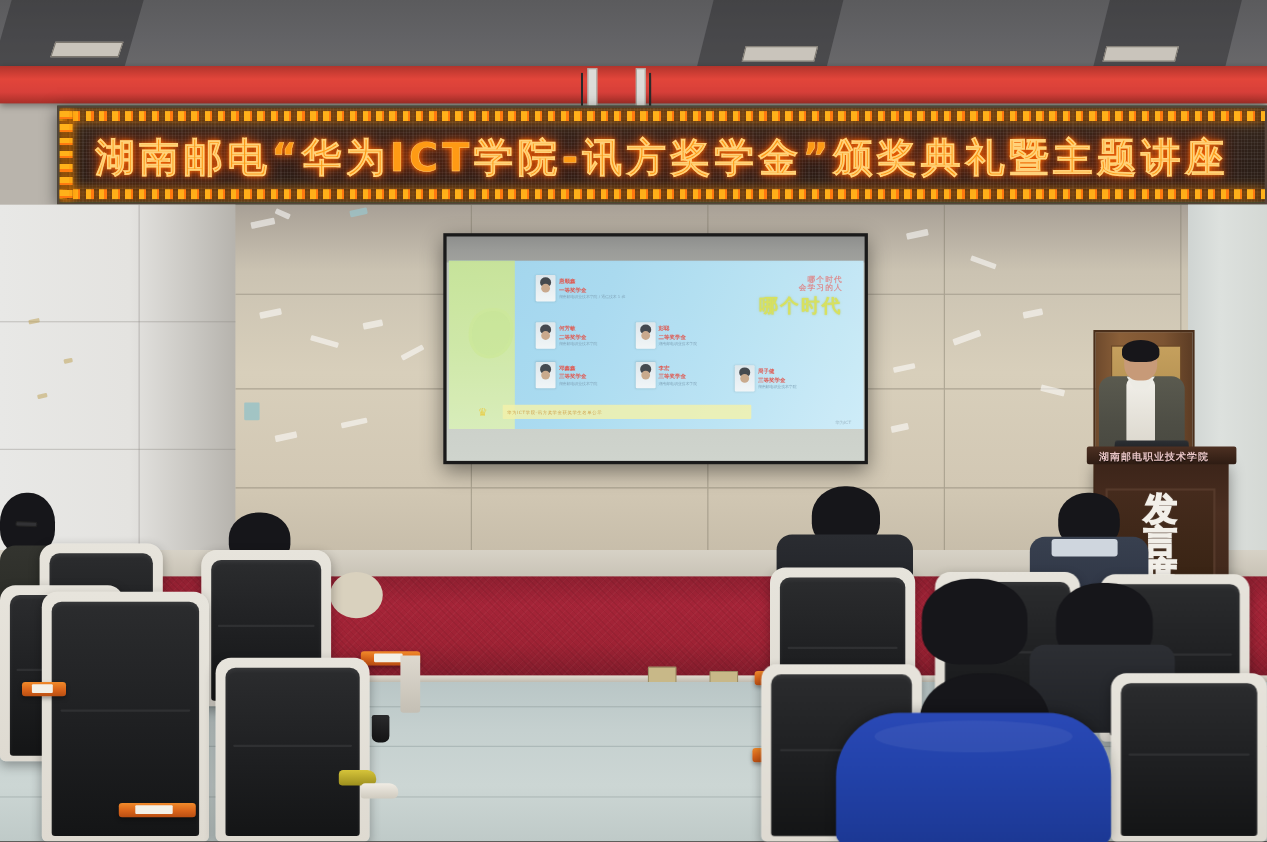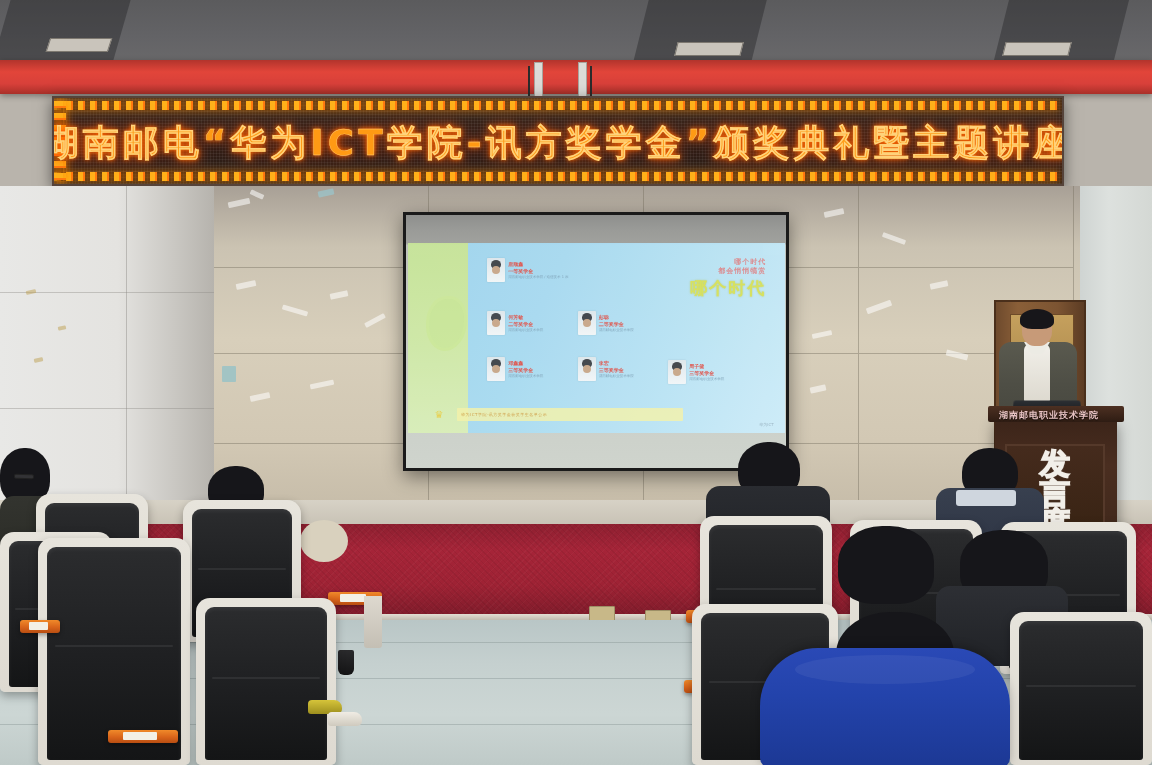--- a/index.html
+++ b/index.html
@@ -14,21 +14,21 @@
              background:linear-gradient(180deg,#5b5b5d 0%,#636366 40%,#6b6a6b 75%,#74726f 100%); }
   .ceil-panel { position:absolute; background:rgba(30,30,32,0.38); }
   .ceil-vent { position:absolute; background:#c9c4bb; border:1px solid #7d7870; }
 
   
   .red-strip { position:absolute; left:0; top:60px; width:1152px; height:34px;
                background:linear-gradient(180deg,#b2342c 0%,#e2453a 35%,#d8403a 70%,#a93029 100%);
                box-shadow:0 2px 6px rgba(0,0,0,.35); }
 
   
-  .led-wrap { position:absolute; left:52px; top:96px; width:1012px; height:90px;
+  .led-wrap { position:absolute; left:52px; top:96px; width:1100px; height:90px;
               background:#14532d; border:2px solid #55433a;
               box-shadow:0 4px 14px rgba(0,0,0,.5); overflow:hidden; }
   .led-matrix { position:absolute; inset:0;
       background-image:
         repeating-linear-gradient(0deg, rgba(255,255,255,.055) 0 1px, transparent 1px 3px),
         repeating-linear-gradient(90deg, rgba(255,255,255,.055) 0 1px, transparent 1px 3px),
         linear-gradient(180deg,#3a2a20,#2b1e17 60%,#32241c);
   }
   .led-dots { position:absolute; left:0; width:100%; height:9px;
       background:repeating-linear-gradient(90deg,
@@ -76,21 +76,21 @@
   .proj-lens { position:absolute; right:5px; top:6px; width:17px; height:17px;
                border-radius:50%; background:radial-gradient(circle at 35% 35%,#fff,#b8b4ac 60%,#6e6a64);
                border:1px solid #87837c; }
   .proj-vent { position:absolute; left:6px; top:9px; width:26px; height:11px;
                background:repeating-linear-gradient(90deg,#b9b5ae 0 1px,#e8e5df 1px 3px); }
   .proj-cable { position:absolute; border-left:2px solid #2b2b2b; border-radius:0 0 0 10px; }
   .proj-plate { position:absolute; left:519px; top:138px; width:92px; height:11px;
                 background:linear-gradient(180deg,#eceae4,#c6c2ba); border:1px solid #98948c; }
 
   
-  .screen-frame { position:absolute; left:403px; top:212px; width:386px; height:259px;
+  .screen-frame { position:absolute; left:403px; top:212px; width:386px; height:210px;
                   background:#1a1a1a; padding:3px;
                   box-shadow:0 6px 18px rgba(0,0,0,.45); }
   .screen-surface { position:relative; width:100%; height:100%;
                     background:linear-gradient(180deg,#8e8f8d 0%,#9a9b98 6%,#a0a19d 11%, #bfc3bd 12%, #cfd4cd 100%);
                     overflow:hidden; }
   .slide { position:absolute; left:2px; top:11%; right:1px; bottom:14%;
            background:linear-gradient(115deg,#9fd6f0 0%,#a9dcf3 35%,#bce6f7 70%,#cfeefb 100%);
            opacity:.94; }
   .slide-green { position:absolute; left:0; top:0; width:16%; height:100%;
                  background:linear-gradient(180deg,#cfe88a 0%,#d9ee9c 55%,#e3f3b0 100%); opacity:.85; }
@@ -316,21 +316,21 @@
     <div class="door-panel"></div>
   </div>
 
   <div class="screen-frame">
     <div class="screen-surface">
       <div class="slide">
         <div class="slide-green"></div>
 
         <div class="headline">
           <div class="l1">哪个时代</div>
-          <div class="l2">都会悄悄犒赏</div>
+          <div class="l2">会学习的人</div>
           <div class="l3">哪个时代</div>
         </div>
 
         <div class="award" style="left:21%;top:8%;">
           <div class="photo"></div>
           <div class="meta">
             <div class="nm">唐顺鑫</div>
             <div class="rk">一等奖学金</div>
             <div class="sch">湖南邮电职业技术学院 / 通信技术 1 班</div>
           </div>

